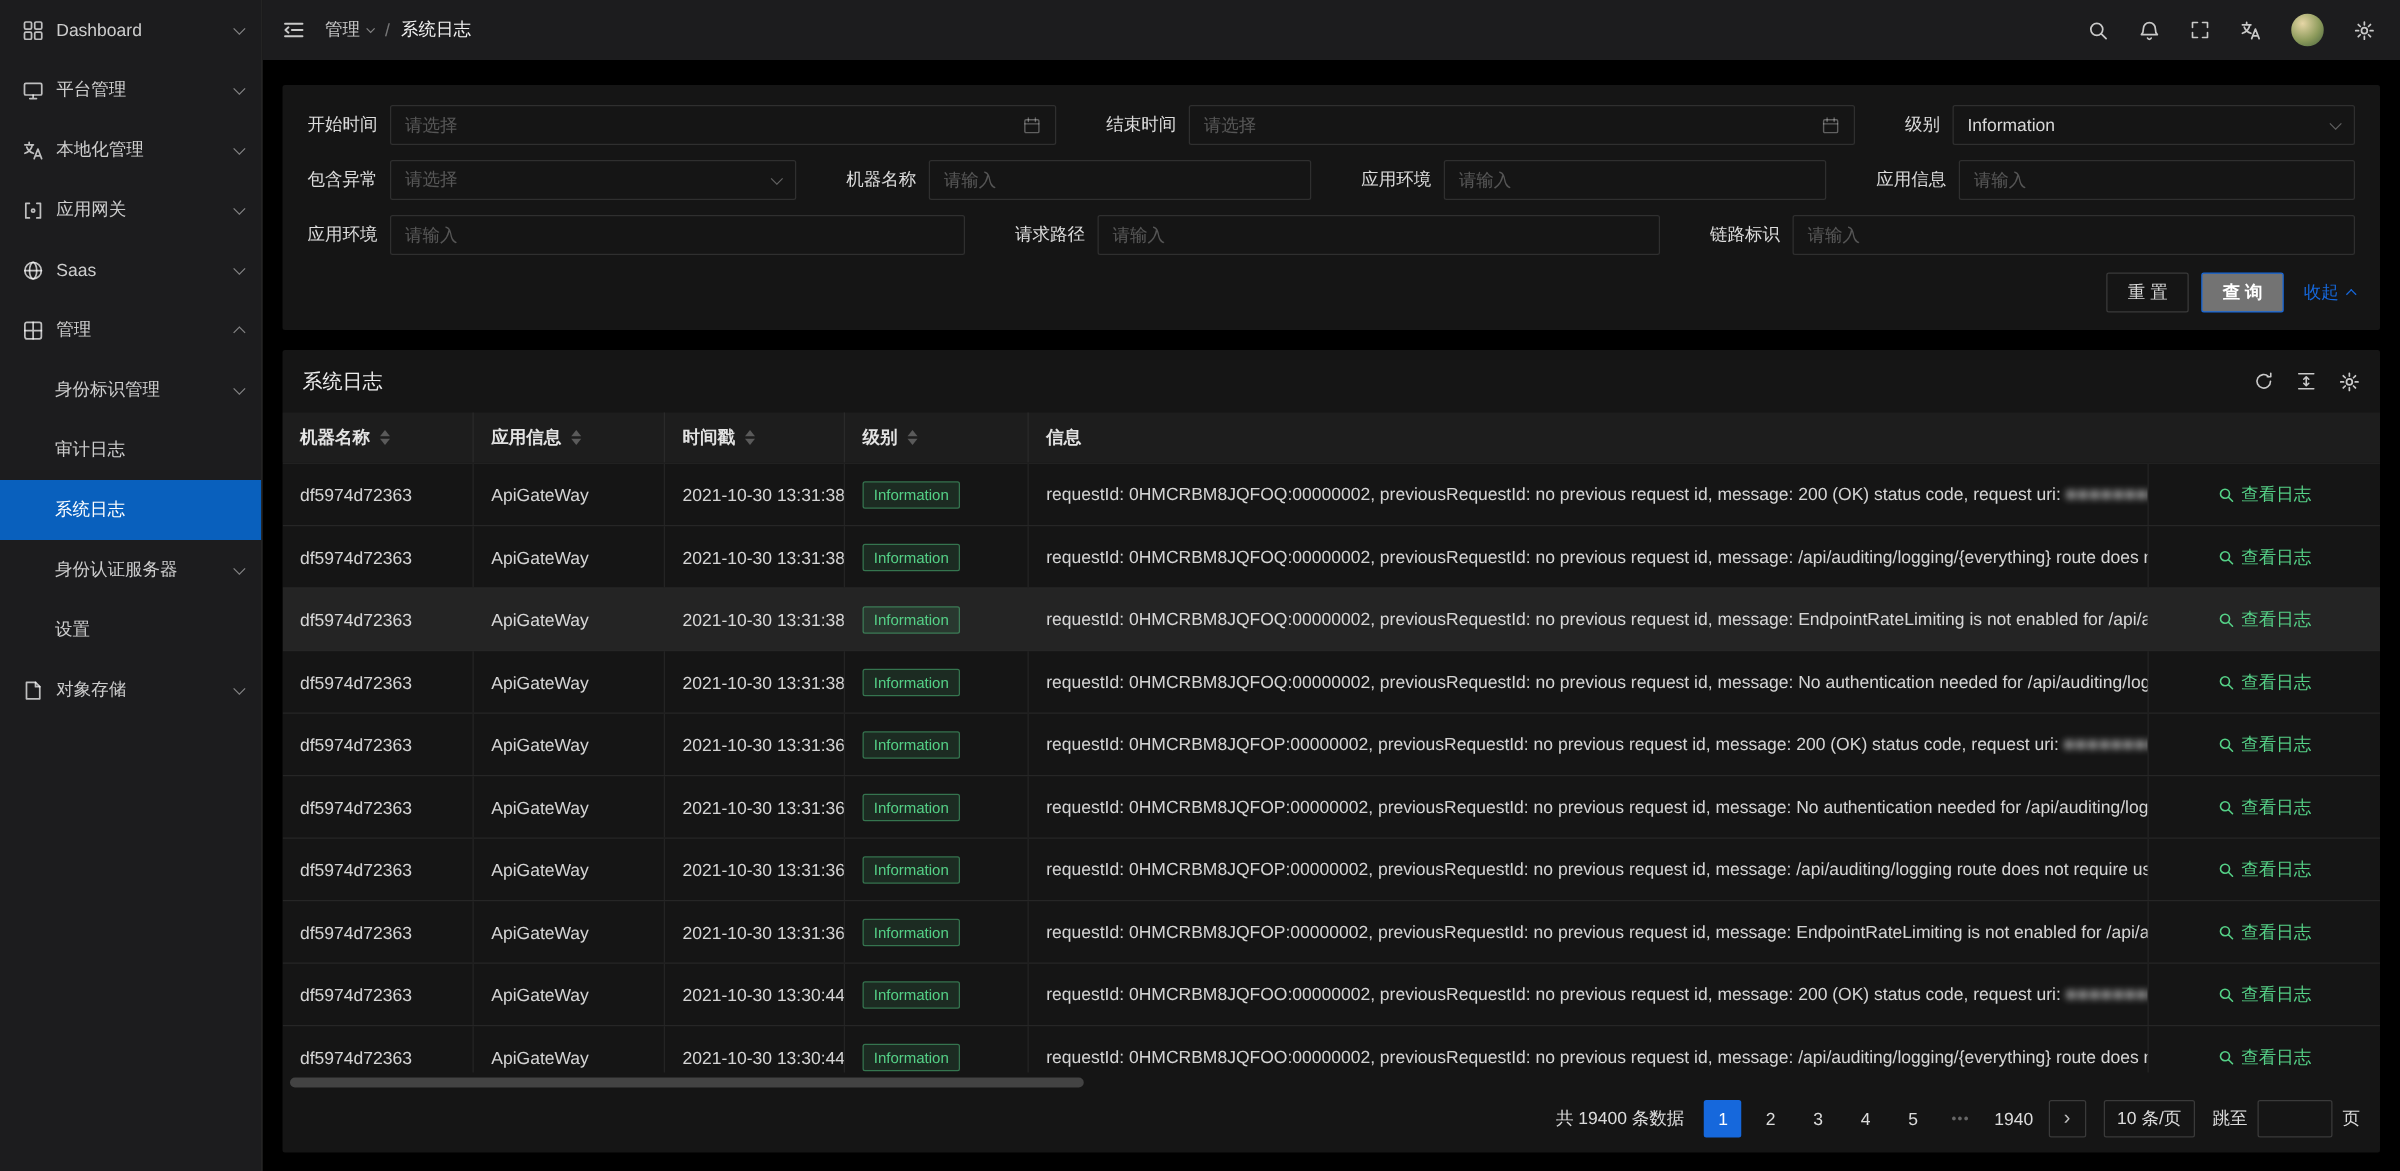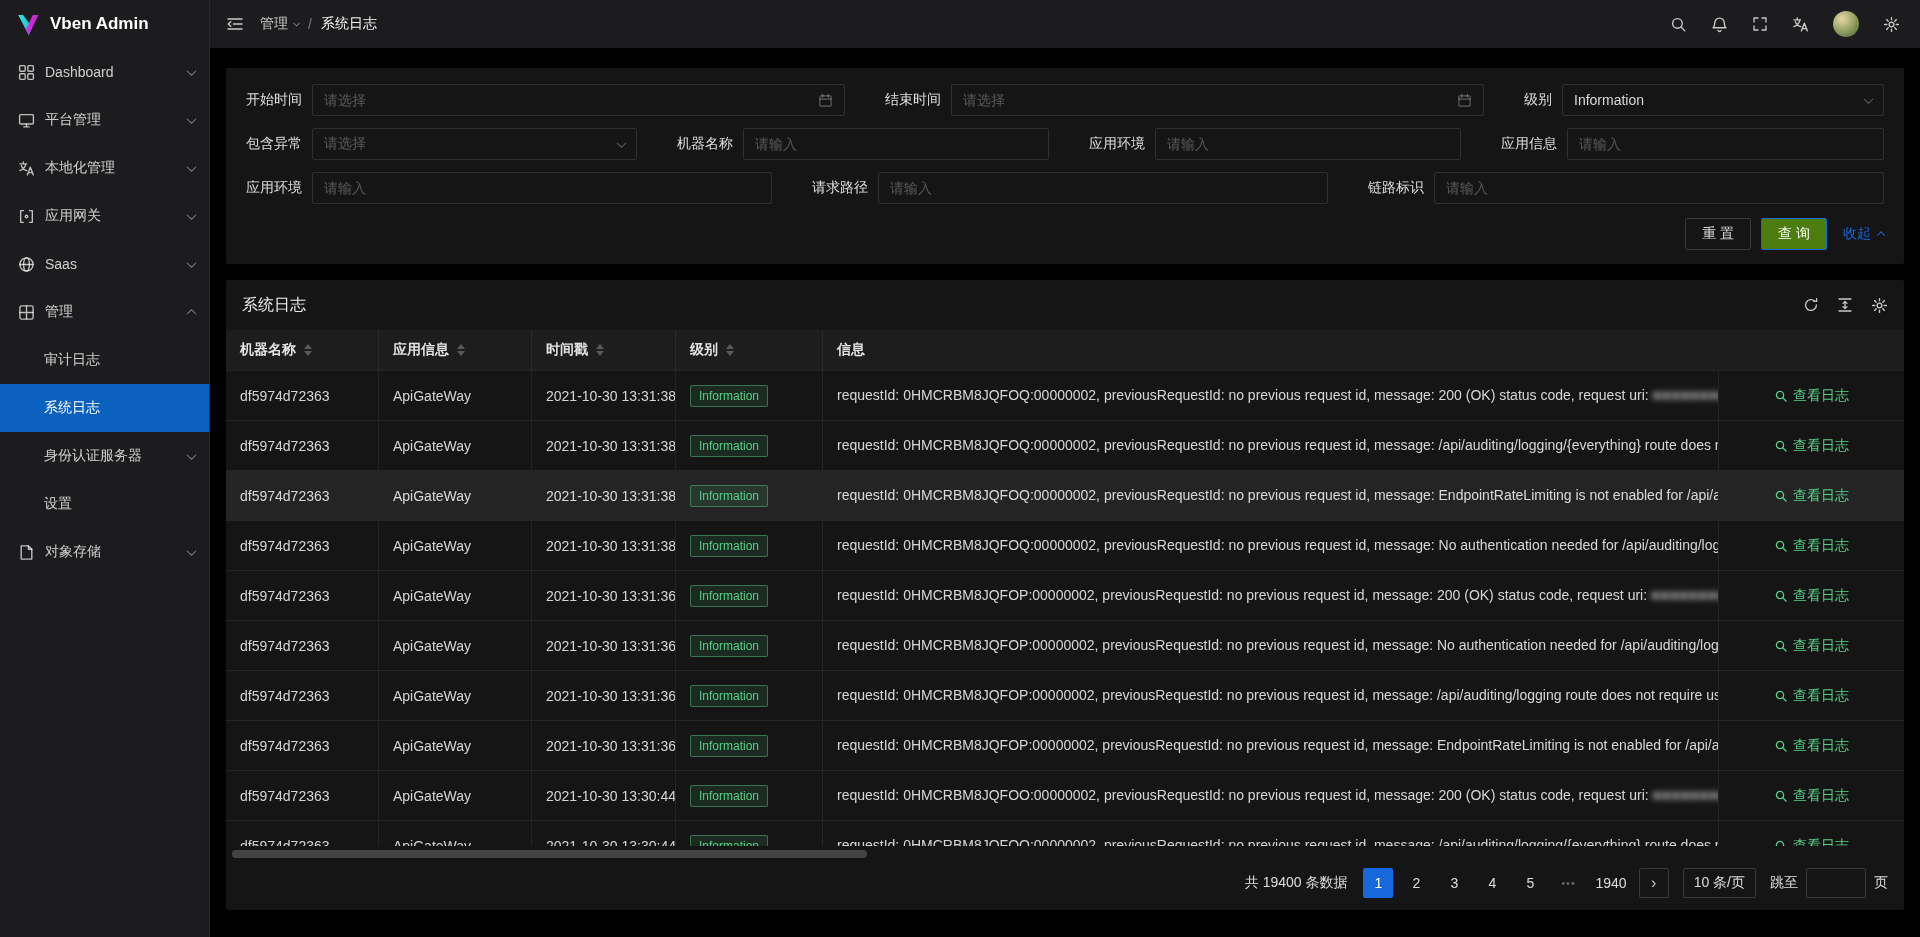--- a/index.html
+++ b/index.html
@@ -35,41 +35,41 @@
   .bc-parent { color:rgba(255,255,255,0.75); display:flex; align-items:center; gap:6px; cursor:pointer; }
   .bc-parent .caret { width:5px; height:5px; }
   .bc-sep { margin:0 9px; color:rgba(255,255,255,0.4); }
   .bc-current { color:rgba(255,255,255,0.95); }
   .topbar-actions { margin-left:auto; display:flex; align-items:center; gap:24px; color:#c9c9c9; }
   .tb-icon { display:flex; cursor:pointer; }
   .avatar { width:26px; height:26px; border-radius:50%; cursor:pointer;
     background:radial-gradient(circle at 35% 30%, #e6d6a6, #8d9b5c 55%, #44603c); }
 
   
-  .content { flex:1; padding:20px 16px 12px; display:flex; flex-direction:column; overflow:hidden; }
+  .content { flex:1; padding:20px 16px 0; display:flex; flex-direction:column; overflow:hidden; }
 
   
   .filter-panel { background:#151515; border-radius:2px; padding:16px 20px 14px; margin-bottom:16px; }
   .f-row { display:flex; align-items:center; gap:40px; margin-bottom:12px; }
   .f-group { display:flex; align-items:center; }
   .f-group.grow { flex:1; }
   .f-label { margin-right:10px; white-space:nowrap; color:rgba(255,255,255,0.85); }
   .f-box { height:32px; border:1px solid #2f2f2f; background:#151515; border-radius:2px; display:flex; align-items:center; padding:0 11px; gap:8px; }
   .grow .f-box { flex:1; }
   .f-box input { flex:1; min-width:0; background:transparent; border:0; outline:0; color:#d9d9d9; font:inherit; }
   .f-box input::placeholder { color:rgba(255,255,255,0.28); }
   .icon-right { color:rgba(255,255,255,0.32); display:flex; }
   .sel-placeholder { color:rgba(255,255,255,0.28); flex:1; }
   .sel-value { color:#d9d9d9; flex:1; }
   .sel-caret { border-color:rgba(255,255,255,0.32); }
   .w533{width:533px} .w325{width:325px} .w306{width:306px} .w460{width:460px} .w450{width:450px}
   .f-actions { display:flex; justify-content:flex-end; align-items:center; gap:10px; margin-top:14px; }
   .btn { height:32px; padding:0 16px; border-radius:2px; font-size:14px; cursor:pointer; font-family:inherit; }
   .btn-default { background:transparent; border:1px solid #3a3a3a; color:#d9d9d9; }
-  .btn-primary { background:#4d7c0f; border:1px solid #1668dc; color:#fff; }
+  .btn-primary { background:#737373; border:1px solid #1668dc; color:#fff;font-weight:bold; }
   .collapse-link { color:#1668dc; display:inline-flex; align-items:center; gap:7px; margin-left:6px; cursor:pointer; }
   .collapse-link .caret { border-color:#1668dc; width:6px; height:6px; }
 
   
   .table-panel { background:#151515; border-radius:2px; flex:1; display:flex; flex-direction:column; overflow:hidden; margin-bottom:15px; }
   .tp-header { height:50px; min-height:50px; display:flex; align-items:center; padding:0 16px; }
   .tp-title { font-size:16px; color:rgba(255,255,255,0.92); }
   .tp-tools { margin-left:auto; display:flex; align-items:center; gap:18px; color:#c9c9c9; }
   .tp-tool { display:flex; cursor:pointer; }
 
@@ -107,39 +107,20 @@
   .pg-size { height:30px; border:1px solid #3a3a3a; border-radius:2px; padding:0 10px; display:inline-flex; align-items:center; cursor:pointer; margin-left:6px; }
   .pg-jump { display:inline-flex; align-items:center; gap:8px; margin-left:6px; }
   .pg-input { width:60px; height:30px; border:1px solid #3a3a3a; border-radius:2px; background:transparent; color:#d9d9d9; outline:none; padding:0 8px; font:inherit; }
 </style>
 </head>
 <body>
 
 <div class="app">
 
   <aside class="sidebar">
-    <div class="logo">
-      <span style="display:flex;">
-        <svg viewBox="0 0 40 40" width="28" height="28">
-          <defs>
-            <linearGradient id="lg1" x1="0" y1="0" x2="1" y2="1">
-              <stop offset="0" stop-color="#35e4e0"></stop>
-                <stop offset="1" stop-color="#1fb6d8"></stop>
-            </linearGradient>
-            <linearGradient id="lg2" x1="0" y1="0" x2="1" y2="1">
-              <stop offset="0" stop-color="#f03ae8"></stop>
-                <stop offset="1" stop-color="#b21bd8"></stop>
-            </linearGradient>
-          </defs>
-          <path d="M6 7 L21 36 L26 25 L13 7 Z" fill="url(#lg1)"></path>
-          <path d="M35 7 L21 36 L17 27 L27 7 Z" fill="url(#lg2)" opacity="0.92"></path>
-        </svg>
-      </span>
-      <span class="logo-text">Vben Admin</span>
-    </div>
     <nav class="menu" id="sidebar-menu">
         <div class="menu-item">
           <span class="mi-icon">
             <svg viewBox="0 0 16 16" fill="none" stroke="currentColor" stroke-width="1.3" stroke-linecap="round" stroke-linejoin="round">
               <rect x="1.5" y="1.5" width="5.3" height="5.3" rx="1"></rect>
               <rect x="9.2" y="1.5" width="5.3" height="5.3" rx="1"></rect>
               <rect x="1.5" y="9.2" width="5.3" height="5.3" rx="1"></rect>
               <rect x="9.2" y="9.2" width="5.3" height="5.3" rx="1"></rect>
             </svg>
           </span>
@@ -189,20 +170,24 @@
         </div>
         <div class="menu-item open">
           <span class="mi-icon">
             <svg viewBox="0 0 16 16" fill="none" stroke="currentColor" stroke-width="1.3" stroke-linecap="round" stroke-linejoin="round">
               <rect x="1.8" y="1.8" width="12.4" height="12.4" rx="1.5"></rect>
               <path d="M8 1.8 V14.2 M1.8 8 H14.2"></path>
             </svg>
           </span>
           <span class="mi-label">管理</span>
           <span class="caret caret-up"></span>
+        </div>
+        <div class="submenu-item">
+          <span class="mi-label">身份标识管理</span>
+          <span class="caret caret-down"></span>
         </div>
         <div class="submenu-item">
           <span class="mi-label">审计日志</span>
         </div>
         <div class="submenu-item active">
           <span class="mi-label">系统日志</span>
         </div>
         <div class="submenu-item">
           <span class="mi-label">身份认证服务器</span>
           <span class="caret caret-down"></span>

